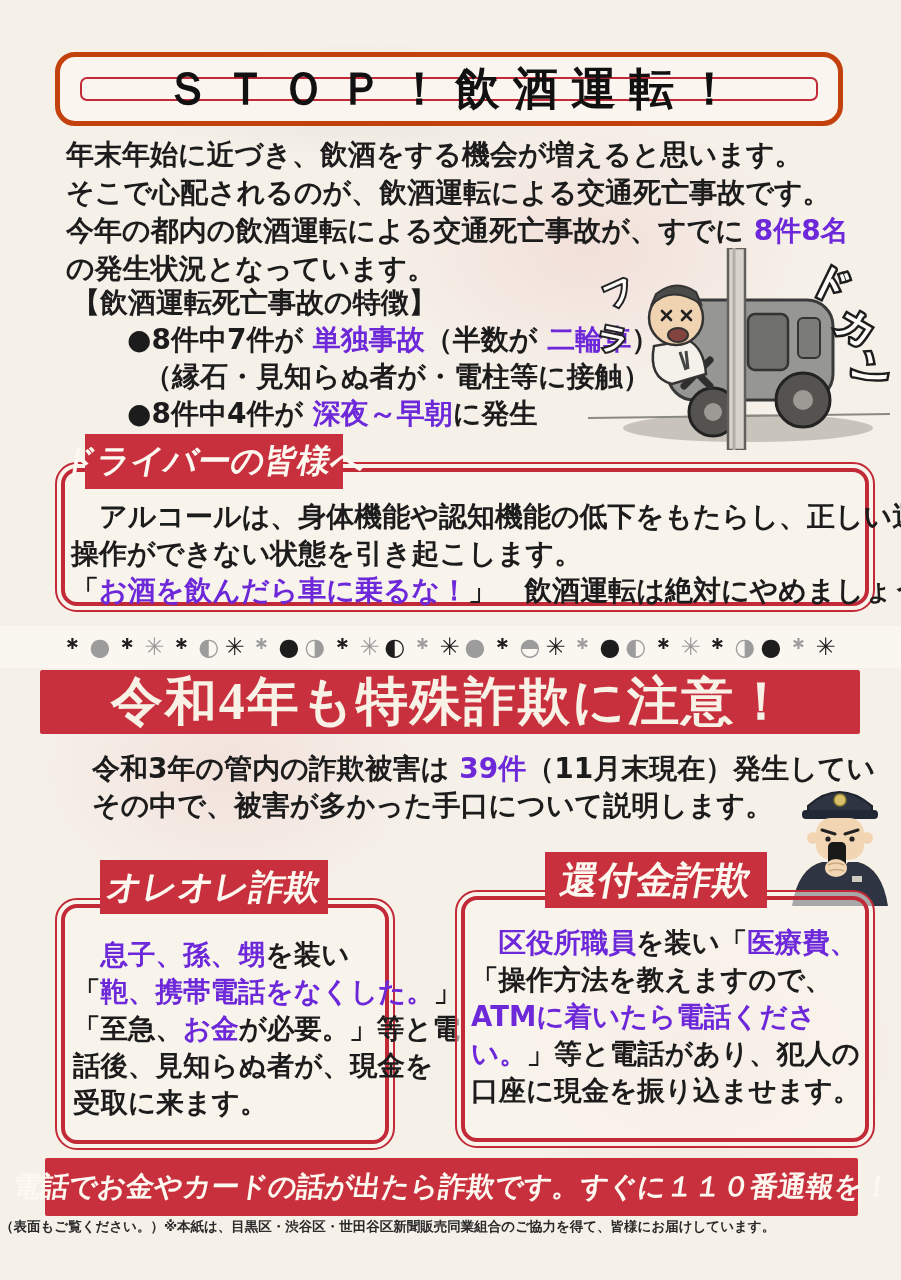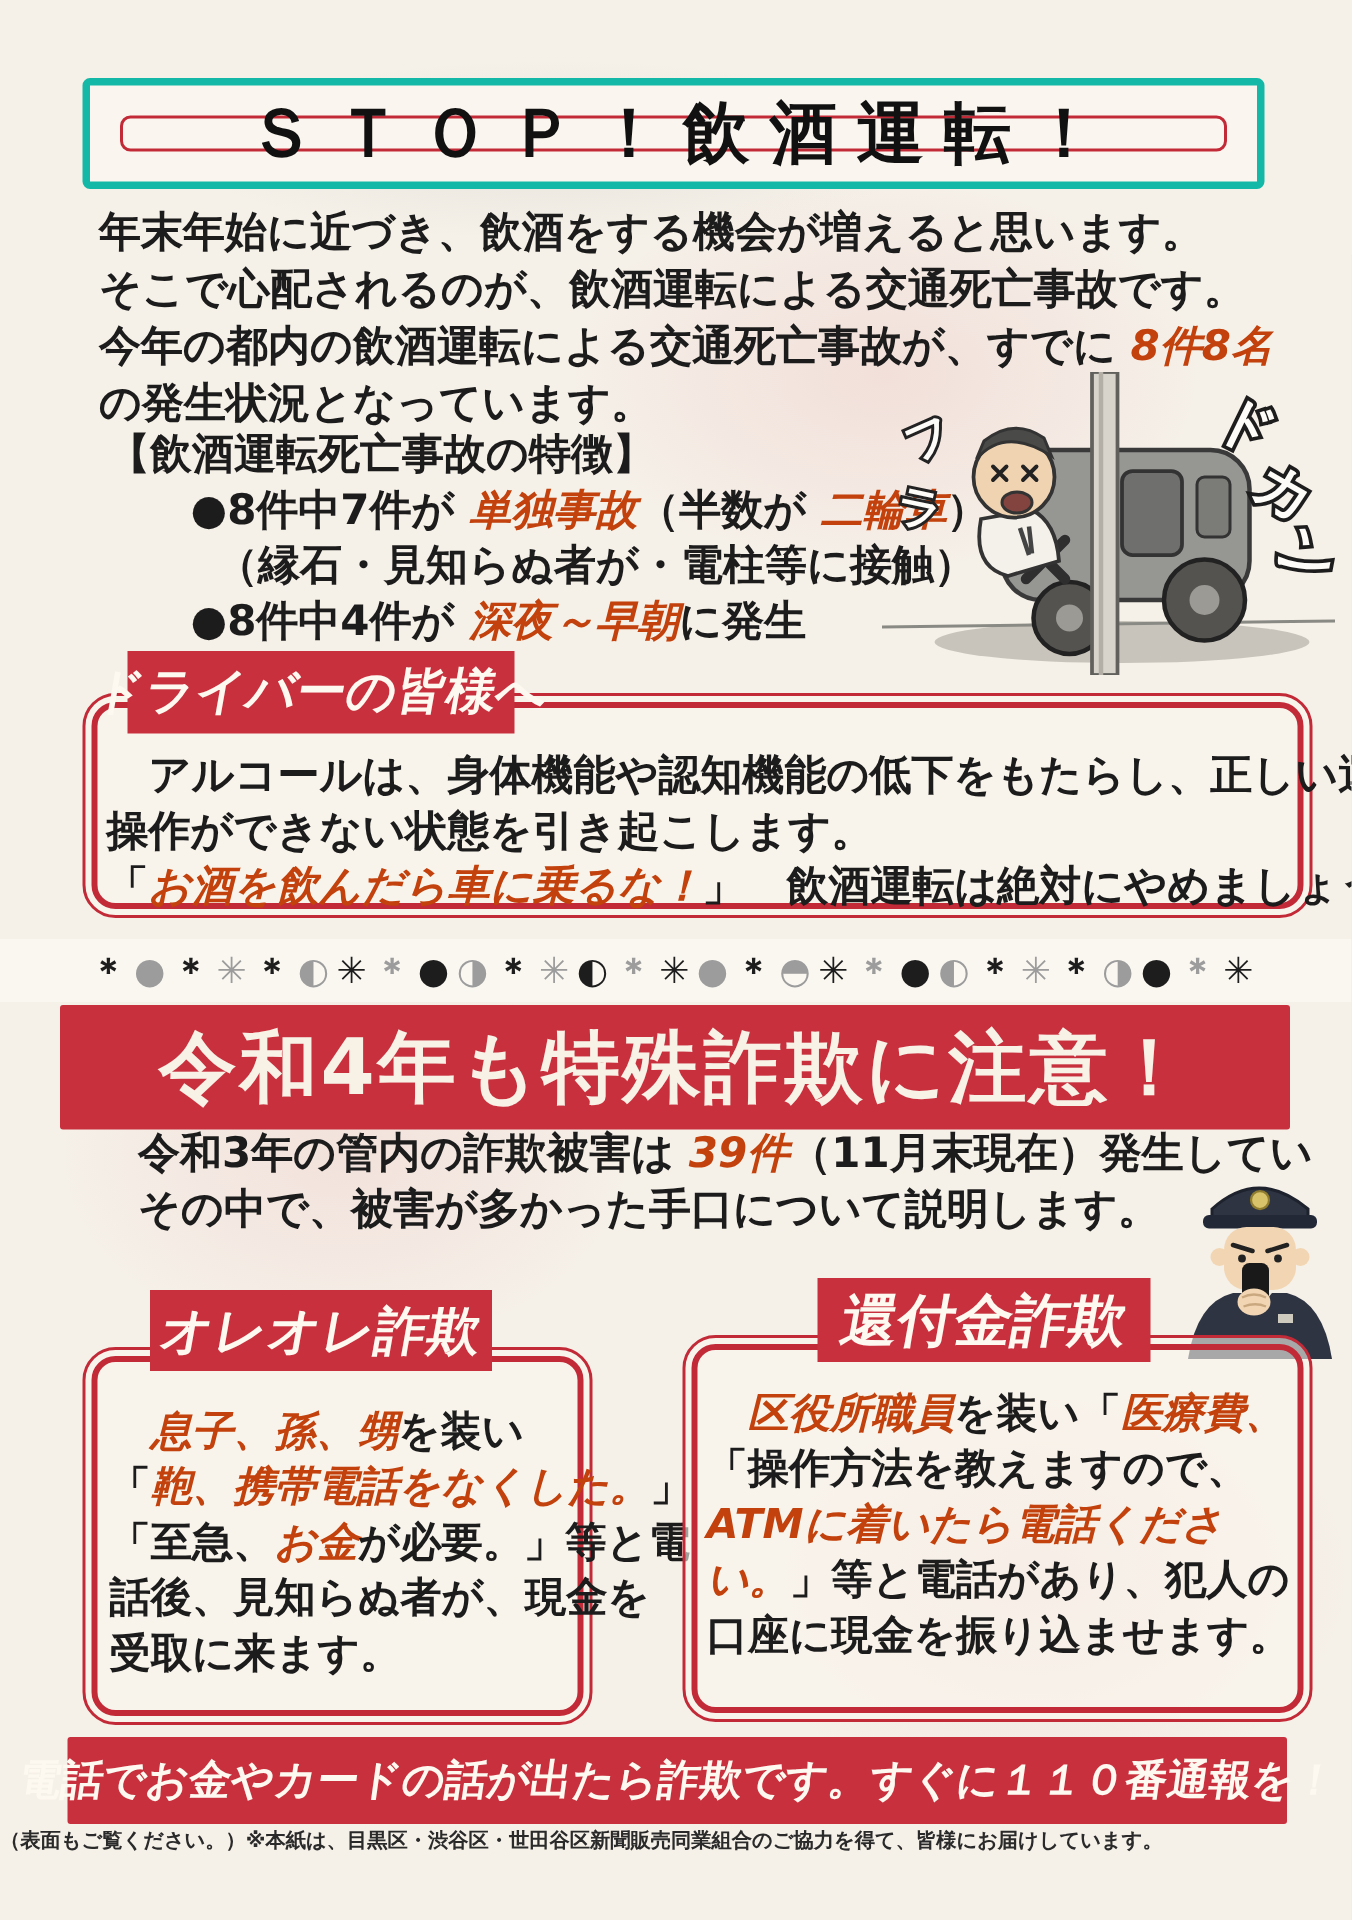--- a/index.html
+++ b/index.html
@@ -13,27 +13,27 @@
     position:relative;width:901px;height:1280px;
     background:#f5f0e8;
     color:#1c1c1c;
   }
   .ghost{position:absolute;pointer-events:none;}
   .g1{left:380px;top:120px;width:420px;height:260px;background:radial-gradient(closest-side,rgba(225,120,130,.14),rgba(225,120,130,0));}
   .g2{left:40px;top:640px;width:380px;height:260px;background:radial-gradient(closest-side,rgba(225,120,130,.12),rgba(225,120,130,0));}
   .g3{left:480px;top:900px;width:420px;height:300px;background:radial-gradient(closest-side,rgba(225,120,130,.12),rgba(225,120,130,0));}
   .g4{left:120px;top:40px;width:500px;height:120px;background:radial-gradient(closest-side,rgba(120,120,120,.10),rgba(120,120,120,0));}
 
-  .red{color:#c2410c;font-style:italic;}
+  .red{color:#6d28d9;}
   .k{color:#1d1d1d;} .g{color:#9c9c9c;}
 
   
   .title-box{
     position:absolute;left:55px;top:52px;width:788px;height:74px;
-    border:5px solid #14b8a6;border-radius:5px;background:#faf6ef;
+    border:5px solid #c2410c;border-radius:20px;background:#faf6ef;
     box-sizing:border-box;padding:20px;
   }
   .title-inner{
     width:100%;height:100%;box-sizing:border-box;
     border:2px solid #c22a38;border-radius:7px;
     display:flex;align-items:center;justify-content:center;
   }
   .title-text{
     font-size:45px;font-weight:700;letter-spacing:13px;color:#111;
     white-space:nowrap;transform:translateX(6px);
@@ -73,25 +73,26 @@
   
   .divider{
     position:absolute;left:0;top:626px;width:901px;height:42px;
     background:#faf7f1;
     display:flex;align-items:center;justify-content:center;
     font-size:24px;font-weight:700;letter-spacing:5px;white-space:nowrap;
   }
 
   
   .headline{
-    position:absolute;left:40px;top:670px;width:820px;height:83px;
+    position:absolute;left:40px;top:670px;width:820px;height:64px;
     background:#c8303e;color:#f7f1e6;
     display:flex;align-items:center;justify-content:center;
     font-size:52px;font-weight:900;letter-spacing:2px;white-space:nowrap;
     border-radius:2px;
+    font-family:Liberation Serif, serif;
   }
   .fraud-intro{position:absolute;left:64px;top:750px;font-size:28px;line-height:37px;}
   .police{position:absolute;left:786px;top:776px;}
 
   .ore-box{left:55px;top:898px;width:340px;height:252px;}
   .kan-box{left:455px;top:890px;width:420px;height:258px;}
   .ore-label{left:100px;top:860px;width:228px;height:54px;font-size:35px;}
   .kan-label{left:545px;top:852px;width:222px;height:56px;font-size:38px;}
   .fraud-text{position:absolute;font-size:27.5px;line-height:37px;}
   .ore-text{left:16px;top:36px;}

